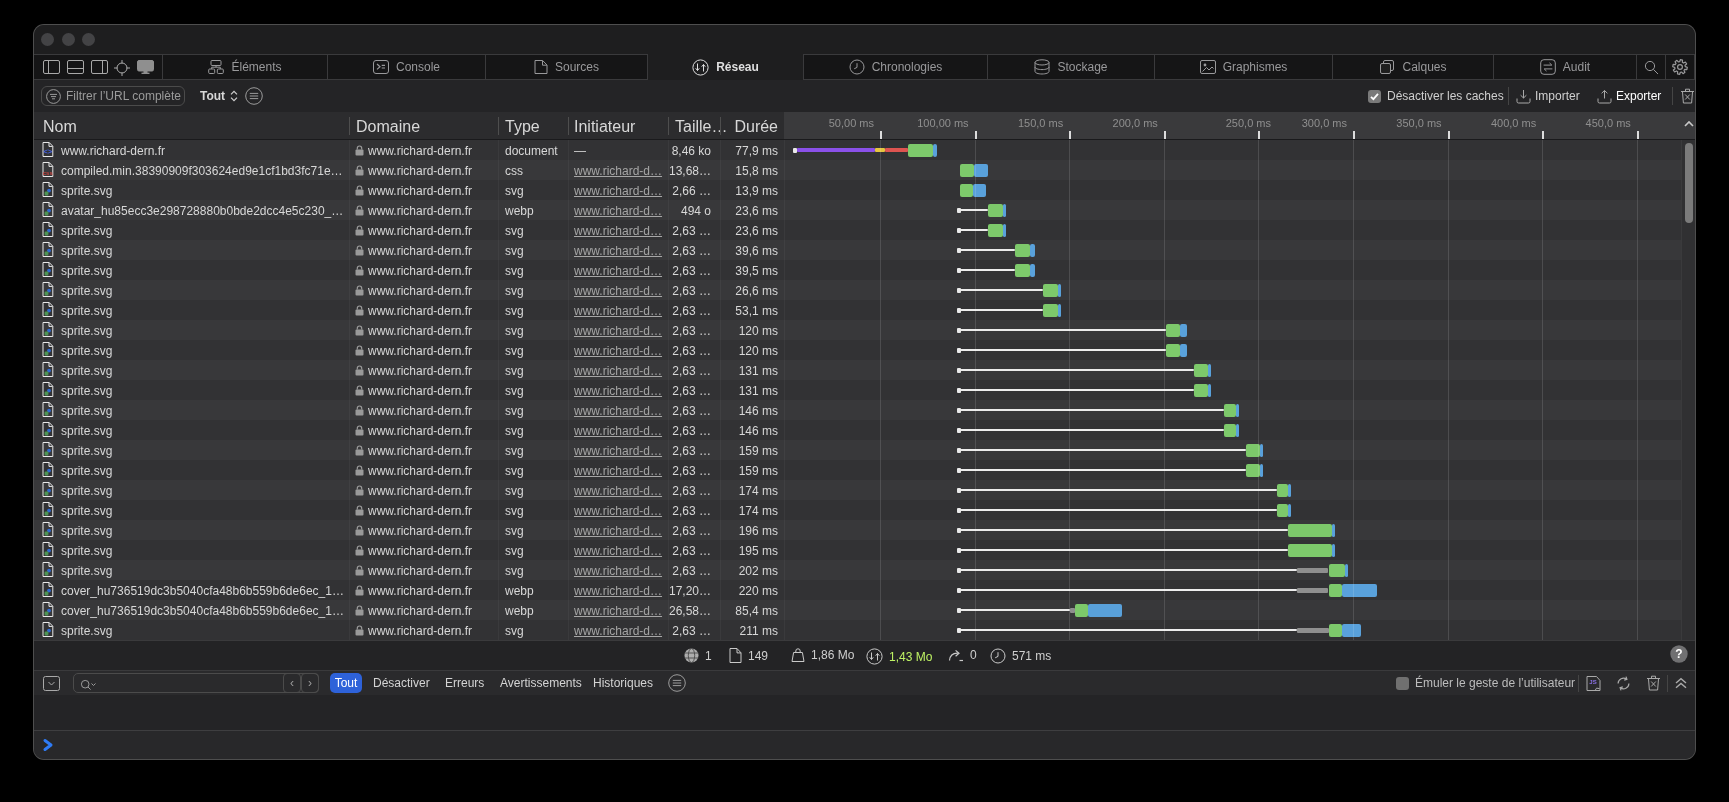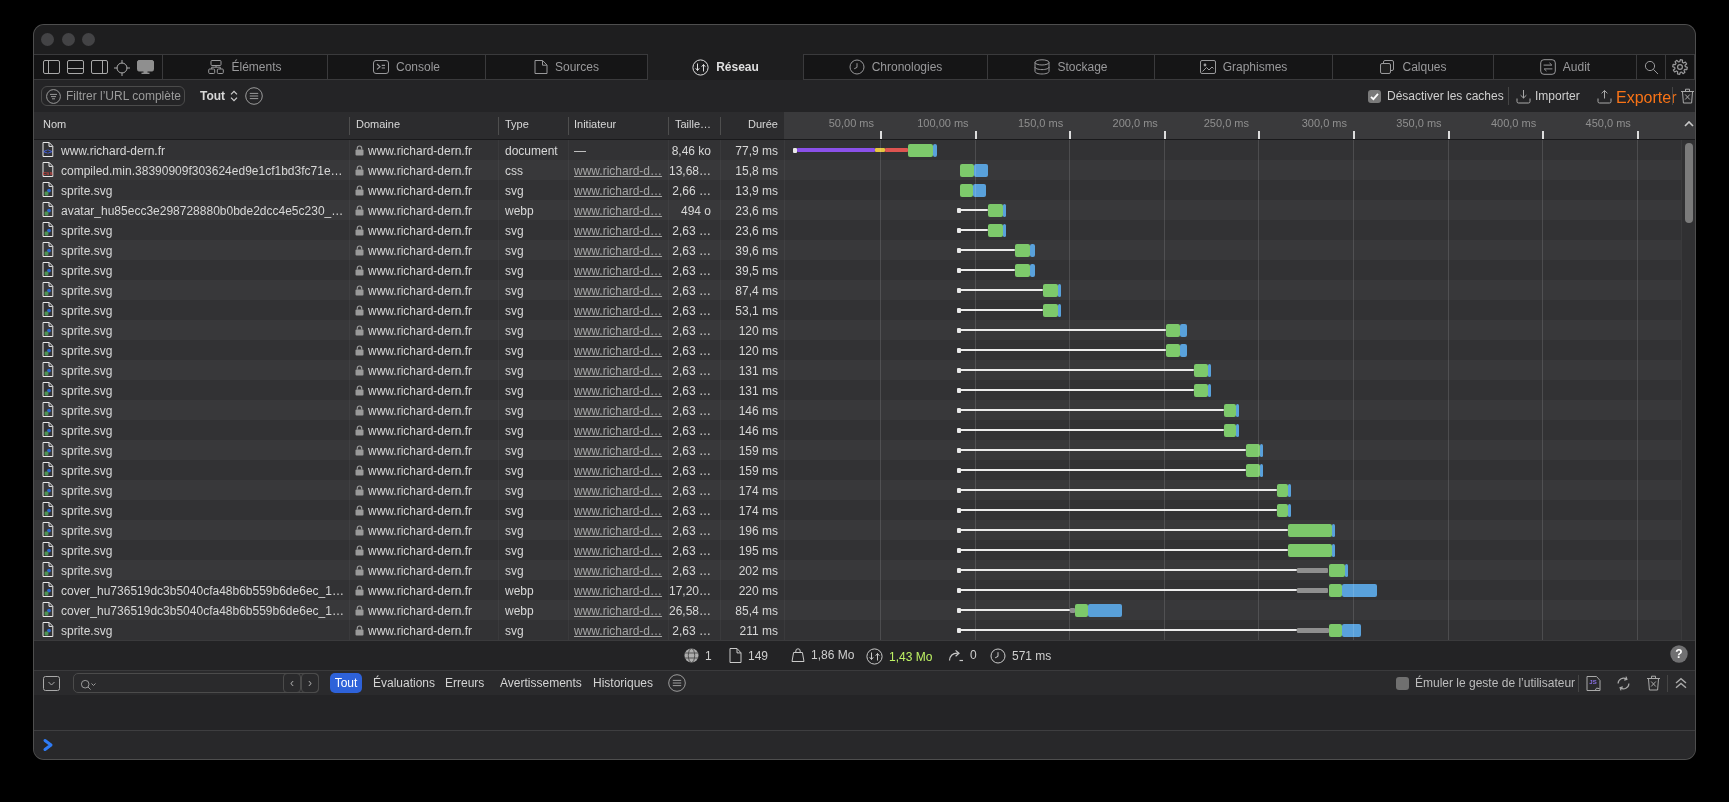--- a/index.html
+++ b/index.html
@@ -11,21 +11,21 @@
 #titlebar { left:0; top:0; width:100%; height:29px; background:#1E1E1F; }
 .title { width:100%; top:7px; text-align:center; color:#A2A2A2; font-size:13px; font-weight:700; letter-spacing:0.1px;}
 #tabbar { left:0; top:29px; width:100%; height:26px; background:#1E1E1F; }
 .tab { position:absolute; top:0; height:26px; display:flex; align-items:center; justify-content:center;
   gap:7px; color:#99999B; font-size:12px; background:#151516; border:1px solid #3A3A3C;}
 .tab.sel { background:#1E1E1F; border:none; color:#DFDFDF; font-weight:700; z-index:3;}
 .tab .lbl { margin-top:0px; }
 #filterbar { left:0; top:55px; width:100%; height:32px; background:#242426;}
 #header { left:0; top:87px; width:100%; height:28px; background:#2C2C2E; border-bottom:1px solid #1A1A1C;}
 .hsep { position:absolute; top:5px; height:18px; width:1px; background:#4E4E4E; }
-.hlbl { position:absolute; top:6px; color:#D8D8D8; font-size:11px; font-weight:400;}
+.hlbl { position:absolute; top:6px; color:#D8D8D8; font-size:16px; font-weight:400;}
 #theader { position:absolute; left:750px; top:0; width:911px; height:27px; background:#3A3A3C; }
 .tick { position:absolute; top:19px; width:2px; height:8px; background:#DDD; }
 .tlbl { position:absolute; top:5px; color:#8F8F8F; font-size:11px; }
 .row { position:absolute; left:0; width:1661px; height:20px; }
 .row .nm { position:absolute; left:27px; top:3.5px; color:#D8D8D8; font-size:12px; white-space:pre; max-width:288px; overflow:hidden;}
 .row .dm { position:absolute; left:334px; top:3.5px; color:#D8D8D8; font-size:12px;}
 .row .tp { position:absolute; left:471px; top:3.5px; color:#D8D8D8; font-size:12px;}
 .row .init { position:absolute; left:540px; top:3.5px; color:#A6A6A6; font-size:12px; text-decoration:underline;}
 .row .initd { position:absolute; left:540px; top:3.5px; color:#D0D0D0; font-size:12px;}
 .row .sz { position:absolute; left:560px; width:117px; top:3.5px; color:#D8D8D8; font-size:12px; text-align:right;}
@@ -208,21 +208,21 @@
           <path d="M7.5 1 V9 M7.5 9 L4.6 6.2 M7.5 9 L10.4 6.2" fill="none" stroke="currentColor"></path>
         </svg>
       </div>
 <div class="abs" style="left:1501px;top:9px;color:#CFCFCF;font-size:12px;">Importer</div>
 <div class="abs icon" style="left:1563px;top:9px;">
         <svg width="15" height="15" viewBox="0 0 15 15" style="">
           <path d="M1 9.5 V12.5 A1.5 1.5 0 0 0 2.5 14 H12.5 A1.5 1.5 0 0 0 14 12.5 V9.5" fill="none" stroke="currentColor"></path>
           <path d="M7.5 9.5 V1.5 M7.5 1.5 L4.6 4.3 M7.5 1.5 L10.4 4.3" fill="none" stroke="currentColor"></path>
         </svg>
       </div>
-<div class="abs" style="left:1582px;top:9px;color:#f97316;font-size:16px;">Exporter</div>
+<div class="abs" style="left:1582px;top:9px;color:#ffffff;font-size:12px;">Exporter</div>
 <div class="abs" style="left:1638px;top:7px;width:1px;height:18px;background:#454545;"></div>
 <div class="abs icon" style="left:1646px;top:8px;">
         <svg width="15" height="16" viewBox="0 0 15 16" style="">
           <path d="M2.5 4 L3.4 15 H11.6 L12.5 4" fill="none" stroke="currentColor"></path>
           <line x1="1" y1="3.5" x2="14" y2="3.5" stroke="currentColor"></line>
           <path d="M5.5 3.2 V1.2 H9.5 V3.2" fill="none" stroke="currentColor"></path>
           <path d="M5.2 6.5 l4.6 5 M9.8 6.5 l-4.6 5" stroke="currentColor" fill="none"></path>
         </svg>
       </div>
 </div>
@@ -241,21 +241,21 @@
 <div id="theader">
 <div class="tick" style="left:96.0px;"></div>
 <div class="tlbl" style="left:6.0px;width:84px;text-align:right;">50,00 ms</div>
 <div class="tick" style="left:190.6px;"></div>
 <div class="tlbl" style="left:100.6px;width:84px;text-align:right;">100,00 ms</div>
 <div class="tick" style="left:285.2px;"></div>
 <div class="tlbl" style="left:195.2px;width:84px;text-align:right;">150,0 ms</div>
 <div class="tick" style="left:379.8px;"></div>
 <div class="tlbl" style="left:289.8px;width:84px;text-align:right;">200,0 ms</div>
 <div class="tick" style="left:474.4px;"></div>
-<div class="tlbl" style="left:381px;width:84px;text-align:right;">250,0 ms</div>
+<div class="tlbl" style="left:403px;width:84px;text-align:right;">250,0 ms</div>
 <div class="tick" style="left:569.0px;"></div>
 <div class="tlbl" style="left:479.0px;width:84px;text-align:right;">300,0 ms</div>
 <div class="tick" style="left:663.6px;"></div>
 <div class="tlbl" style="left:573.6px;width:84px;text-align:right;">350,0 ms</div>
 <div class="tick" style="left:758.2px;"></div>
 <div class="tlbl" style="left:668.2px;width:84px;text-align:right;">400,0 ms</div>
 <div class="tick" style="left:852.8px;"></div>
 <div class="tlbl" style="left:762.8px;width:84px;text-align:right;">450,0 ms</div>
 </div>
 </div>
@@ -450,21 +450,21 @@
 <span class="lck">
         <svg width="9" height="11" viewBox="0 0 9 11" style="">
           <rect x="0.5" y="4.5" width="8" height="6" rx="1" fill="#9a9a9a"></rect>
           <path d="M2.3 4.5 V3.2 a2.2 2.2 0 0 1 4.4 0 V4.5" fill="none" stroke="#9a9a9a" stroke-width="1.2"></path>
         </svg>
       </span>
 <span class="dm">www.richard-dern.fr</span>
 <span class="tp">svg</span>
 <span class="init">www.richard-d…</span>
 <span class="sz">2,63 …</span>
-<span class="dr">87,4 ms</span>
+<span class="dr">26,6 ms</span>
 <div class="bar" style="left:923px;top:7.5px;width:4px;height:5px;background:#E8E8E8;border-radius:1px;"></div>
 <div class="bar" style="left:924px;top:9.0px;width:85px;height:2px;background:#ECECEC;border-radius:1px;"></div>
 <div class="bar" style="left:1009px;top:3.5px;width:15px;height:13px;background:#7DC96B;border-radius:2px;"></div>
 <div class="bar" style="left:1024px;top:3.5px;width:3px;height:13px;background:#59A1DB;border-radius:2px;"></div>
 </div>
 <div class="row" style="top:275px;background:#323234;">
 <span class="fic">
         <svg width="12" height="15" viewBox="0 0 12 15" style="">
           <path d="M1 0.5 H7.2 L10.8 4.2 V14.5 H1 Z" fill="none" stroke="#E8E8E8"></path>
           <path d="M7 0.7 V4.4 H10.6" fill="none" stroke="#E8E8E8"></path>
@@ -999,21 +999,21 @@
 <div class="abs icon" style="left:46px;top:8px;color:#9B9B9B;">
         <svg width="16" height="12" viewBox="0 0 16 12" style="">
           <circle cx="5.2" cy="5.2" r="3.8" fill="none" stroke="currentColor"></circle>
           <line x1="8" y1="8" x2="10.6" y2="10.6" stroke="currentColor"></line>
           <path d="M11.5 4.5 l2 2 2-2" fill="none" stroke="currentColor"></path>
         </svg>
       </div>
 <div class="abs" style="left:249px;top:2px;width:18px;height:20px;border:1px solid #4B4B4B;border-radius:4px;color:#9B9B9B;font-size:12px;text-align:center;line-height:18px;">‹</div>
 <div class="abs" style="left:267px;top:2px;width:18px;height:20px;border:1px solid #4B4B4B;border-radius:4px;color:#9B9B9B;font-size:12px;text-align:center;line-height:18px;">›</div>
 <div class="abs" style="left:296px;top:2px;width:32px;height:20px;background:#2E62D9;border-radius:5px;color:#fff;font-size:12px;text-align:center;line-height:20px;">Tout</div>
-<div class="cbtxt" style="left:339px;">Évaluations</div>
+<div class="cbtxt" style="left:339px;">Désactiver</div>
 <div class="cbtxt" style="left:411px;">Erreurs</div>
 <div class="cbtxt" style="left:466px;">Avertissements</div>
 <div class="cbtxt" style="left:559px;">Historiques</div>
 <div class="abs icon" style="left:634px;top:3px;color:#9B9B9B;">
         <svg width="18" height="18" viewBox="0 0 18 18" style="">
           <circle cx="9" cy="9" r="8.3" fill="none" stroke="currentColor"></circle>
           <line x1="4.8" y1="6.4" x2="13.2" y2="6.4" stroke="currentColor"></line>
           <line x1="4.8" y1="9" x2="13.2" y2="9" stroke="currentColor"></line>
           <line x1="4.8" y1="11.6" x2="13.2" y2="11.6" stroke="currentColor"></line>
         </svg>

